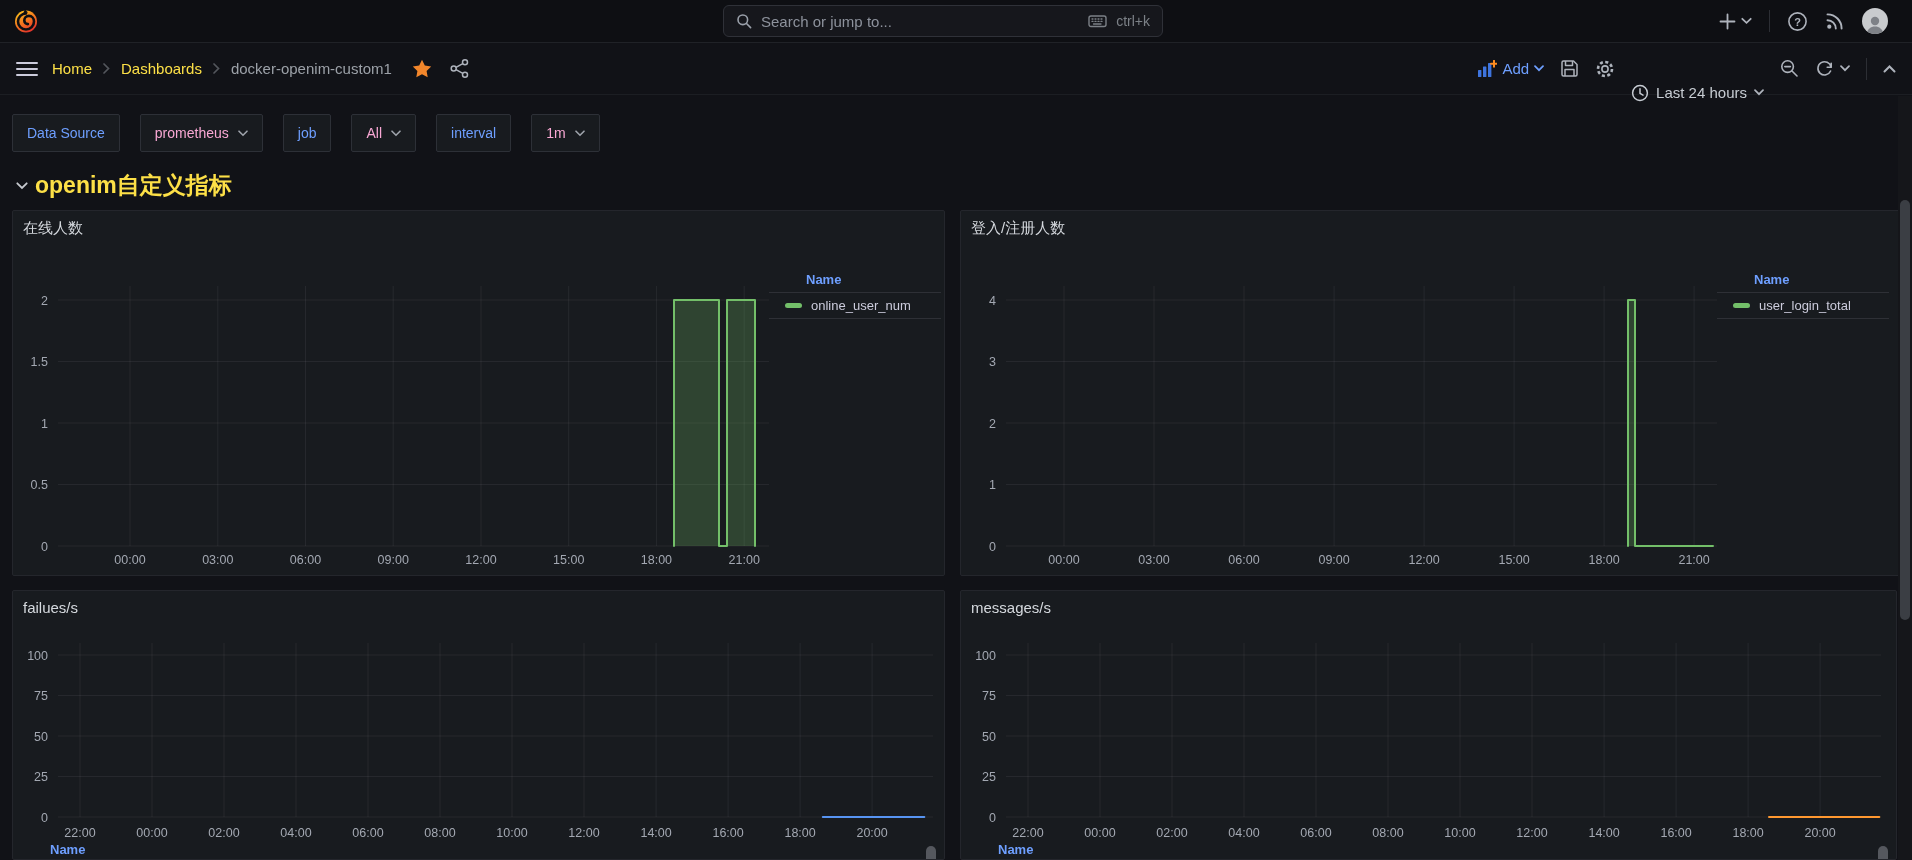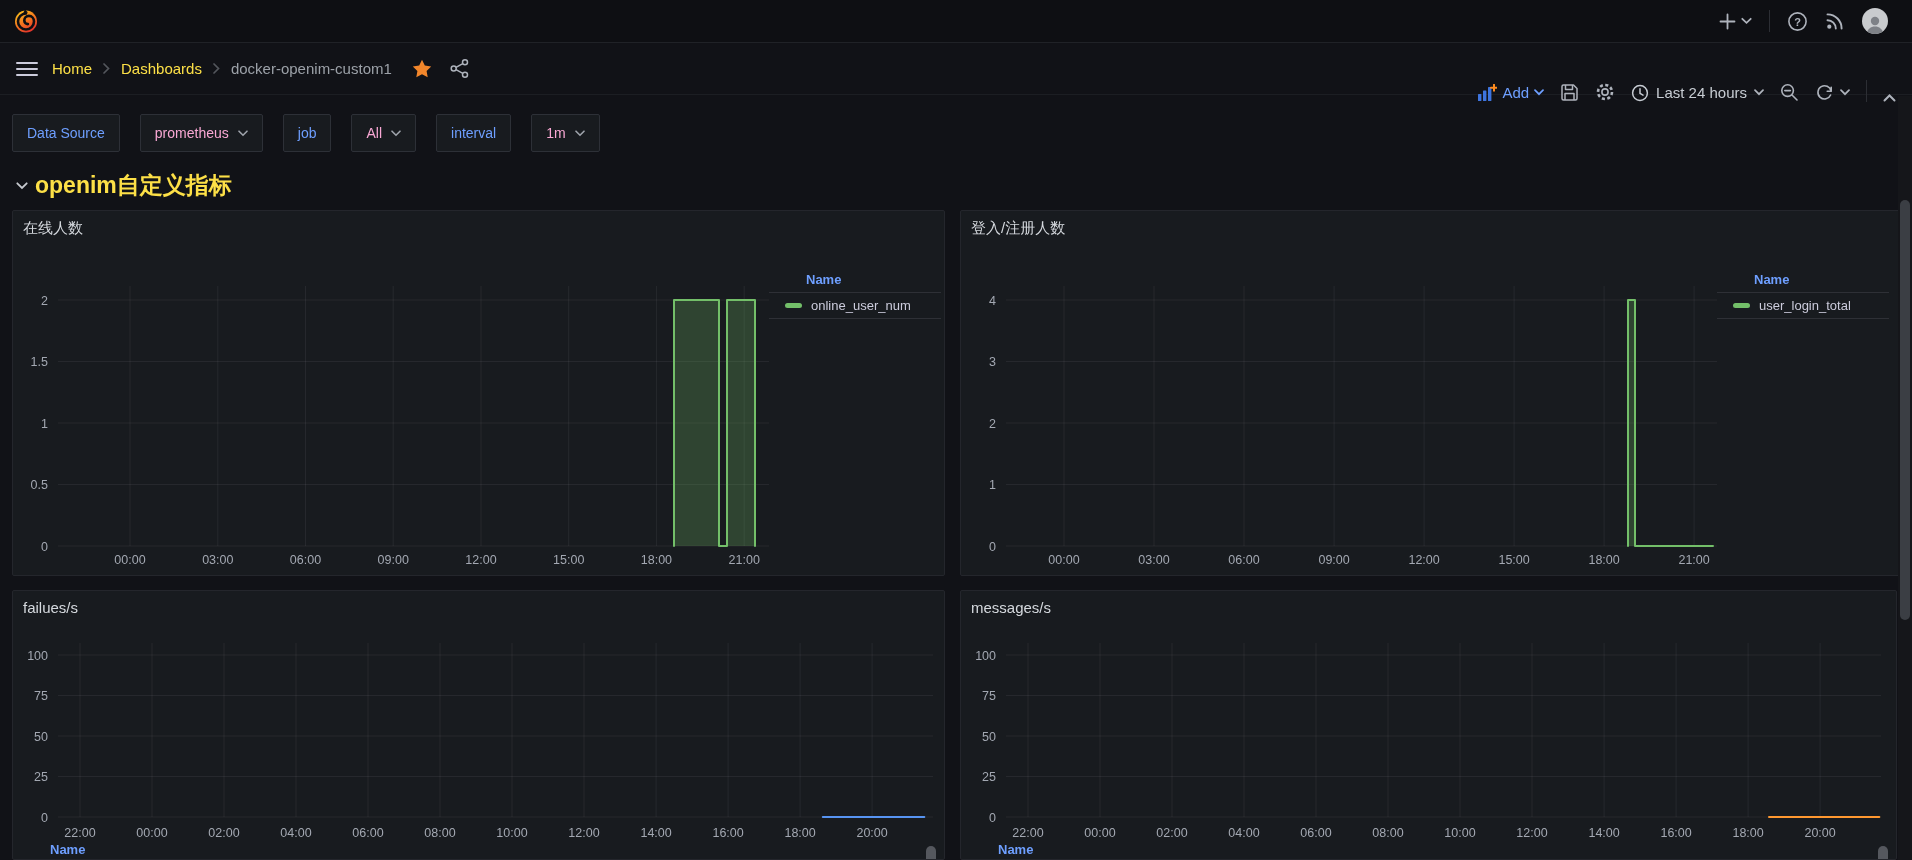--- a/index.html
+++ b/index.html
@@ -20,21 +20,21 @@
   .iconbtn{display:flex;align-items:center;justify-content:center;cursor:pointer;background:none;border:none;padding:0;}
   .vdiv{width:1px;height:22px;background:#2c2e34;}
   .avatar{width:26px;height:26px;border-radius:50%;background:#c9cbce;overflow:hidden;display:flex;align-items:flex-end;justify-content:center;cursor:pointer;}
   
   .toolbar{position:absolute;left:0;top:43px;width:1912px;height:52px;display:flex;align-items:center;
     padding:0 16px;box-sizing:border-box;border-bottom:1px solid #1c1e23;background:#111217;}
   .crumbs{display:flex;align-items:center;gap:11px;margin-left:14px;font-size:15px;}
   .crumb{color:#fde047;cursor:pointer;}
   .crumb.current{color:#9ca1a8;cursor:default;}
   .csep{color:#53565c;display:flex;align-items:center;}
-  .tb-right{margin-left:auto;display:flex;align-items:flex-end;gap:16px;}
+  .tb-right{margin-left:auto;display:flex;align-items:center;gap:16px;}
   .addbtn{display:flex;align-items:center;gap:5px;cursor:pointer;}
   .addbtn .lbl{color:#6e9fff;font-size:15px;}
   .timepicker{display:flex;align-items:center;gap:7px;color:#c7ccd3;font-size:15px;cursor:pointer;margin-top:48px;}
   .refreshgrp{display:flex;align-items:center;gap:6px;}
   
   .vars{position:absolute;left:12px;top:114px;display:flex;align-items:center;gap:20px;}
   .vargroup{display:flex;gap:20px;}
   .pill{height:38px;box-sizing:border-box;display:flex;align-items:center;padding:0 14px;
     background:#181b1f;border:1px solid #2d3037;border-radius:2px;font-size:14px;}
   .pill.lab{color:#6e9fff;}
@@ -70,20 +70,32 @@
             <stop offset="0.55" stop-color="#f5791e"></stop>
             <stop offset="1" stop-color="#e3342c"></stop>
       </linearGradient>
         </defs>
       <circle cx="13" cy="13.5" r="11" fill="url(#gglg)"></circle>
       <path d="M13 5.5a8 8 0 1 0 8 8c0-3.1-2.1-5.6-5.1-5.6a4.6 4.6 0 0 0-4.6 4.6c0 2 1.6 3.6 3.6 3.6" stroke="#0e0f13" stroke-width="2.6" fill="none" stroke-linecap="round"></path>
       <path d="M12 1.5l3 3-5 1z" fill="#0e0f13"></path>
     </svg>
   </div>
 
+  <div class="searchbox">
+    <svg width="16" height="16" viewBox="0 0 16 16">
+      <circle cx="6.8" cy="6.8" r="4.8" stroke="#9aa0aa" stroke-width="1.6" fill="none"></circle>
+      <line x1="10.5" y1="10.5" x2="14.6" y2="14.6" stroke="#9aa0aa" stroke-width="1.6" stroke-linecap="round"></line>
+    </svg>
+    <span class="ph">Search or jump to...</span>
+    <svg width="19" height="16" viewBox="0 0 19 16">
+      <rect x="1" y="3" width="17" height="10.5" rx="2" stroke="#7c8187" stroke-width="1.4" fill="none"></rect>
+      <path d="M4 6h1M7 6h1M10 6h1M13 6h1M4 8.4h1M7 8.4h1M10 8.4h1M13 8.4h1M5.5 11h7.5" stroke="#7c8187" stroke-width="1.3" stroke-linecap="round"></path>
+    </svg>
+    <span class="shortcut">ctrl+k</span>
+  </div>
 
   <div class="nav-right">
     <div class="iconbtn" style="gap:5px">
       <svg width="17" height="17" viewBox="0 0 17 17">
         <path d="M8.5 1.5v14M1.5 8.5h14" stroke="#aeb3bc" stroke-width="1.8" stroke-linecap="round"></path>
       </svg>
       <svg width="11" height="8" viewBox="0 0 11 8">
         <path d="M1.3 1.8l4.2 4 4.2-4" stroke="#aeb3bc" stroke-width="1.8" fill="none" stroke-linecap="round"></path>
       </svg>
     </div>

